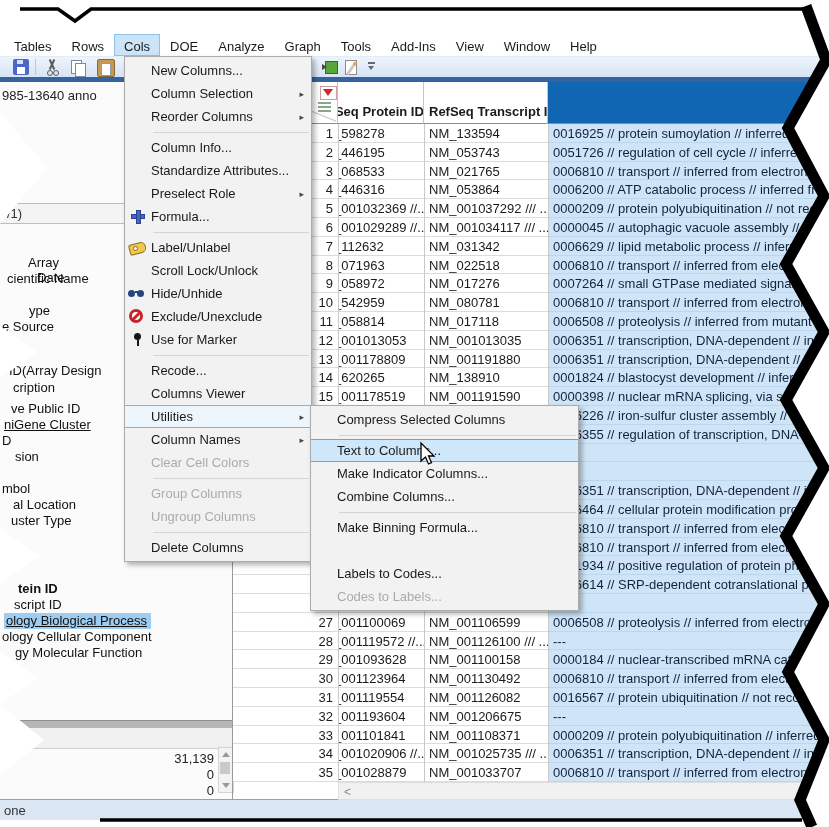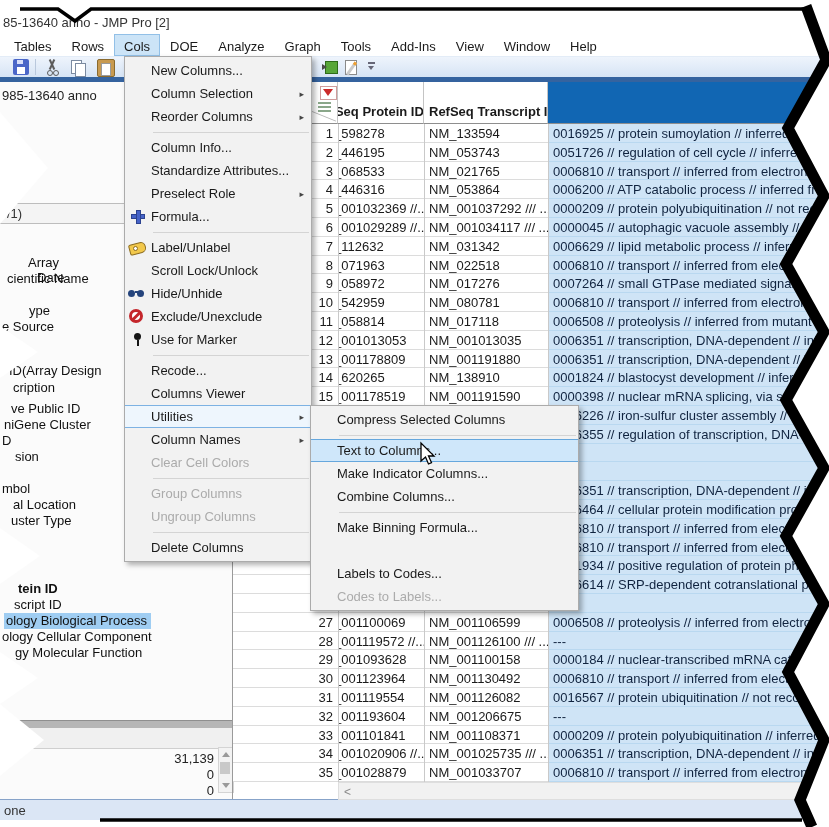--- a/index.html
+++ b/index.html
@@ -113,23 +113,20 @@
   .status-text{left:4px;top:3px;font-size:13px;color:#333;}
 
   .tear{position:absolute;left:0;top:0;z-index:10;pointer-events:none;}
   .cursor{position:absolute;left:0;top:0;z-index:9;pointer-events:none;}
 </style>
 </head>
 <body>
 
 <div class="canvas">
 
-  <div class="abs titlebar">
-    <div class="abs title-text">85-13640 anno - JMP Pro [2]</div>
-  </div>
 
   <div class="abs menubar">
       <span class="mbi">Tables</span>
       <span class="mbi">Rows</span>
       <span class="mbi mbi-active">Cols</span>
       <span class="mbi">DOE</span>
       <span class="mbi">Analyze</span>
       <span class="mbi">Graph</span>
       <span class="mbi">Tools</span>
       <span class="mbi">Add-Ins</span>
@@ -158,29 +155,29 @@
   <div class="abs panelband-text">/1)</div>
   <div class="abs" style="left:0;top:0;width:232px;">
       <div class="scol" style="top: 255px; left: 28px;">Array</div>
       <div class="scol" style="top: 271px; left: 7px;">cientific Name</div>
       <div class="scol" style="top: 270px; left: 37px;">Date</div>
       <div class="scol" style="top: 303px; left: 29px;">ype</div>
       <div class="scol" style="top: 319px; left: 2px;">e Source</div>
       <div class="scol" style="top: 363px; left: 9px;">ID(Array Design</div>
       <div class="scol" style="top: 380px; left: 13px;">cription</div>
       <div class="scol" style="top: 401px; left: 11px;">ve Public ID</div>
-      <div class="scol" style="top: 417px; left: 4px;">niGene Cluster</div>
+      <div class="scol" style="top: 417px; left: 4px; text-decoration: underline;">niGene Cluster</div>
       <div class="scol" style="top: 433px; left: 2px;">D</div>
       <div class="scol" style="top: 449px; left: 15px;">sion</div>
       <div class="scol" style="top: 481px; left: 2px;">mbol</div>
       <div class="scol" style="top: 497px; left: 13px;">al Location</div>
       <div class="scol" style="top: 513px; left: 11px;">uster Type</div>
       <div class="scol" style="top: 581px; left: 18px; font-weight: bold;">tein ID</div>
       <div class="scol" style="top: 597px; left: 14px;">script ID</div>
-      <div class="scol scol-hl" style="top: 613px; left: 4px;">ology Biological Process</div>
+      <div class="scol scol-hl" style="top: 613px; left: 4px; text-decoration: underline;">ology Biological Process</div>
       <div class="scol" style="top: 629px; left: 2px;">ology Cellular Component</div>
       <div class="scol" style="top: 645px; left: 15px;">gy Molecular Function</div>
     </div>
   <div class="abs splitter1"></div>
   <div class="abs splitter2"></div>
   <div class="rpv" style="top:751px;">31,139</div>
   <div class="rpv" style="top:767px;">0</div>
   <div class="rpv" style="top:783px;">0</div>
   <div class="abs sb-mini">
     <div class="sb-up"></div>

